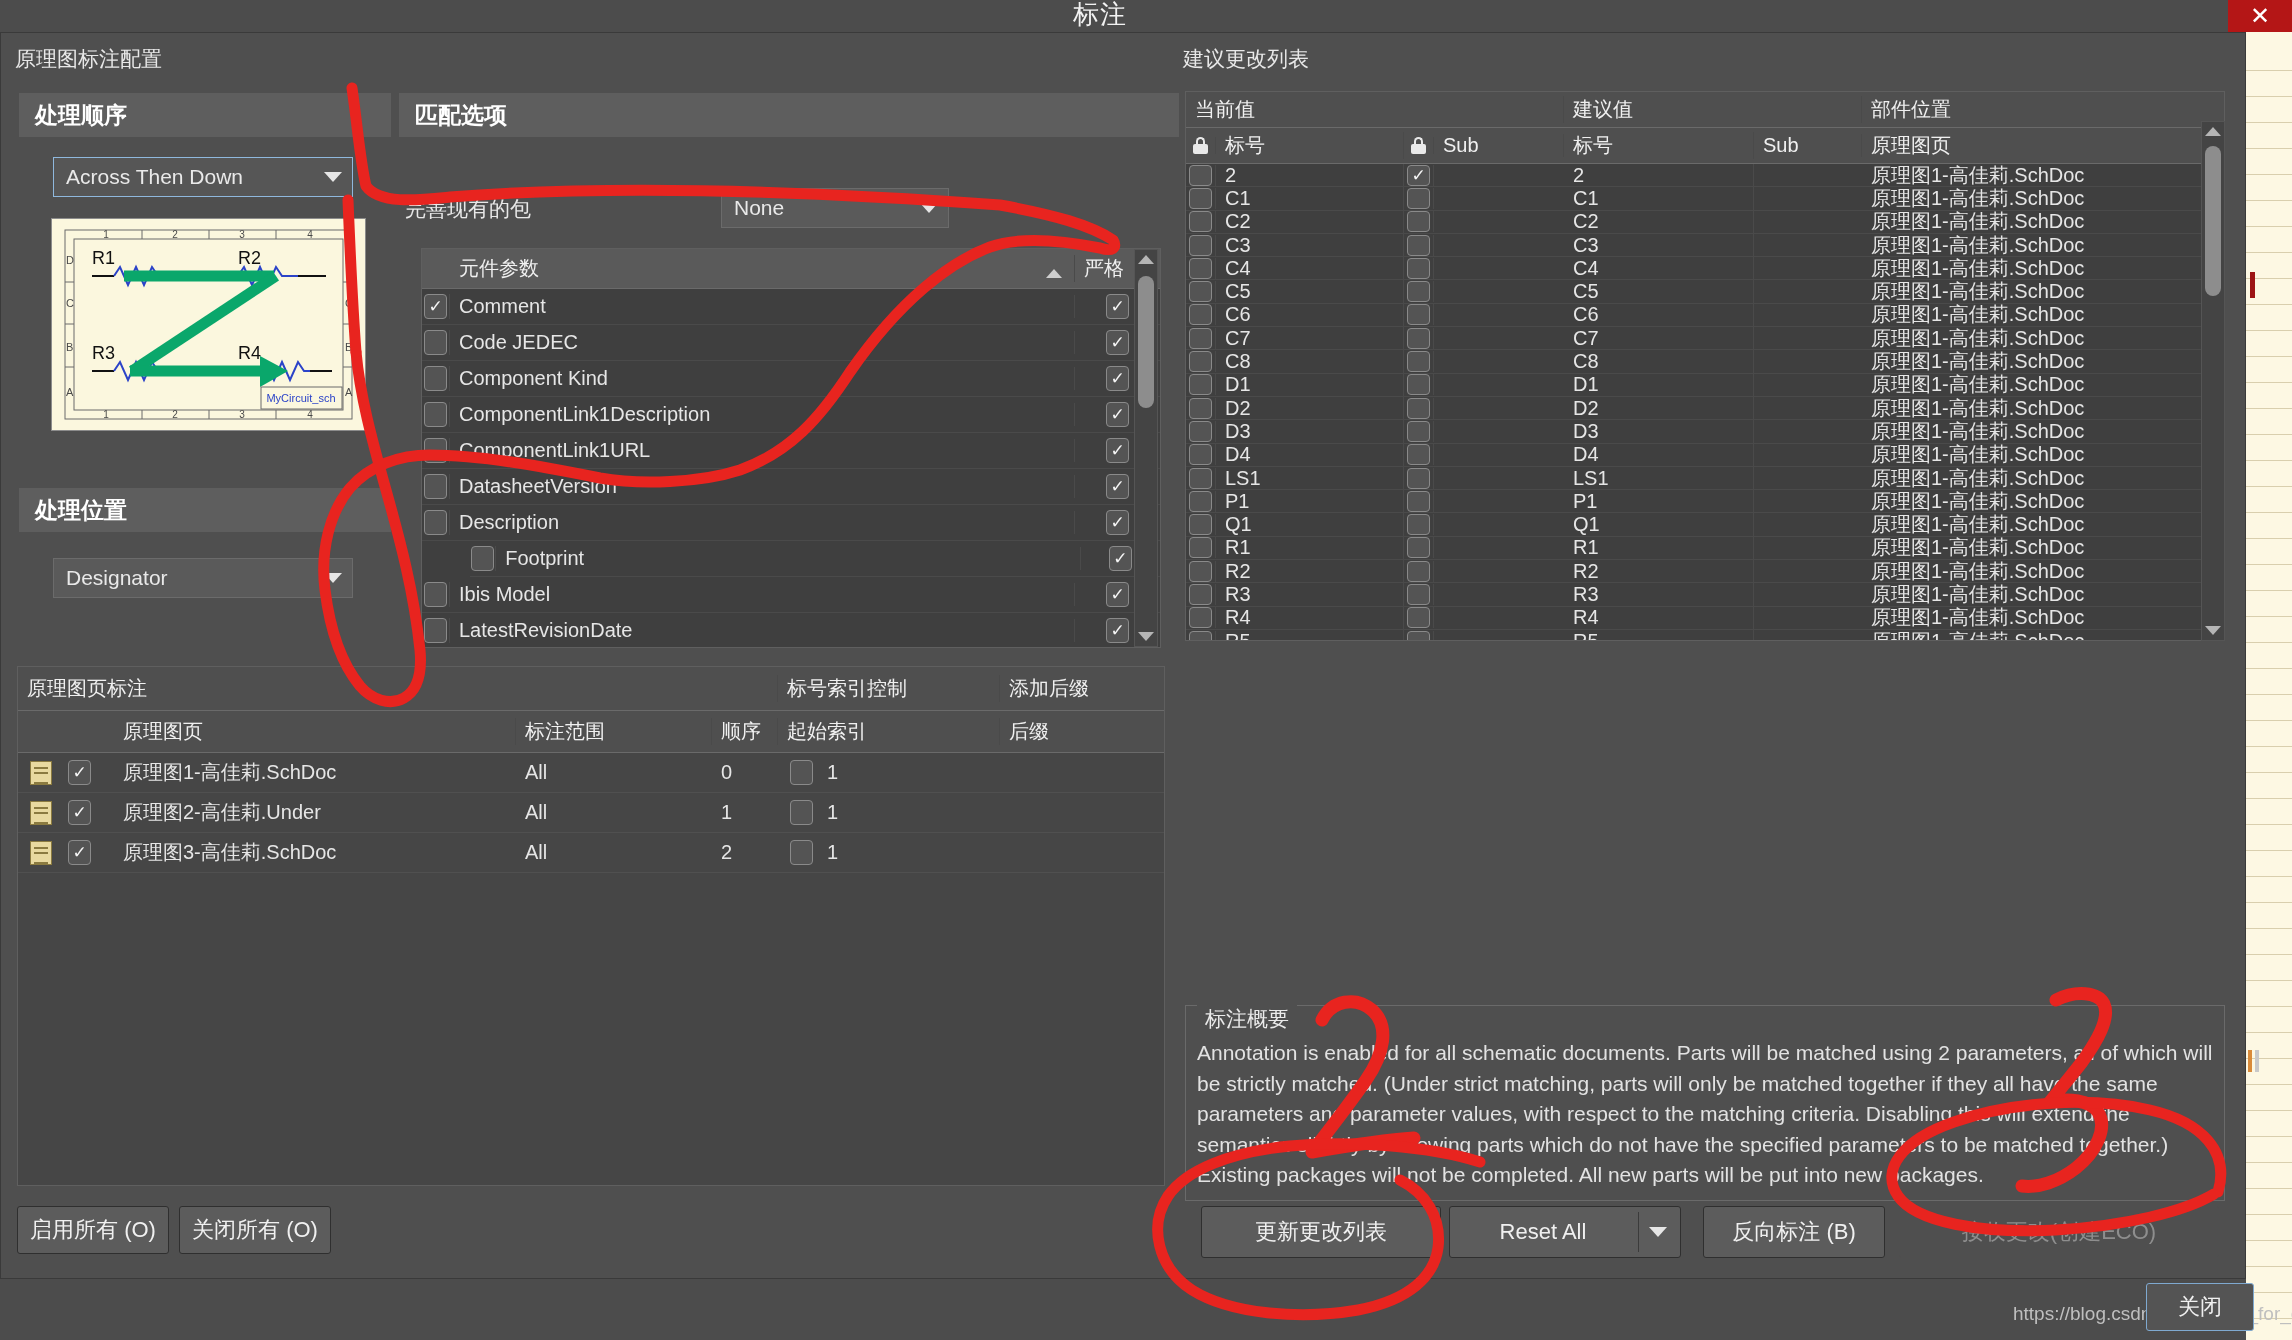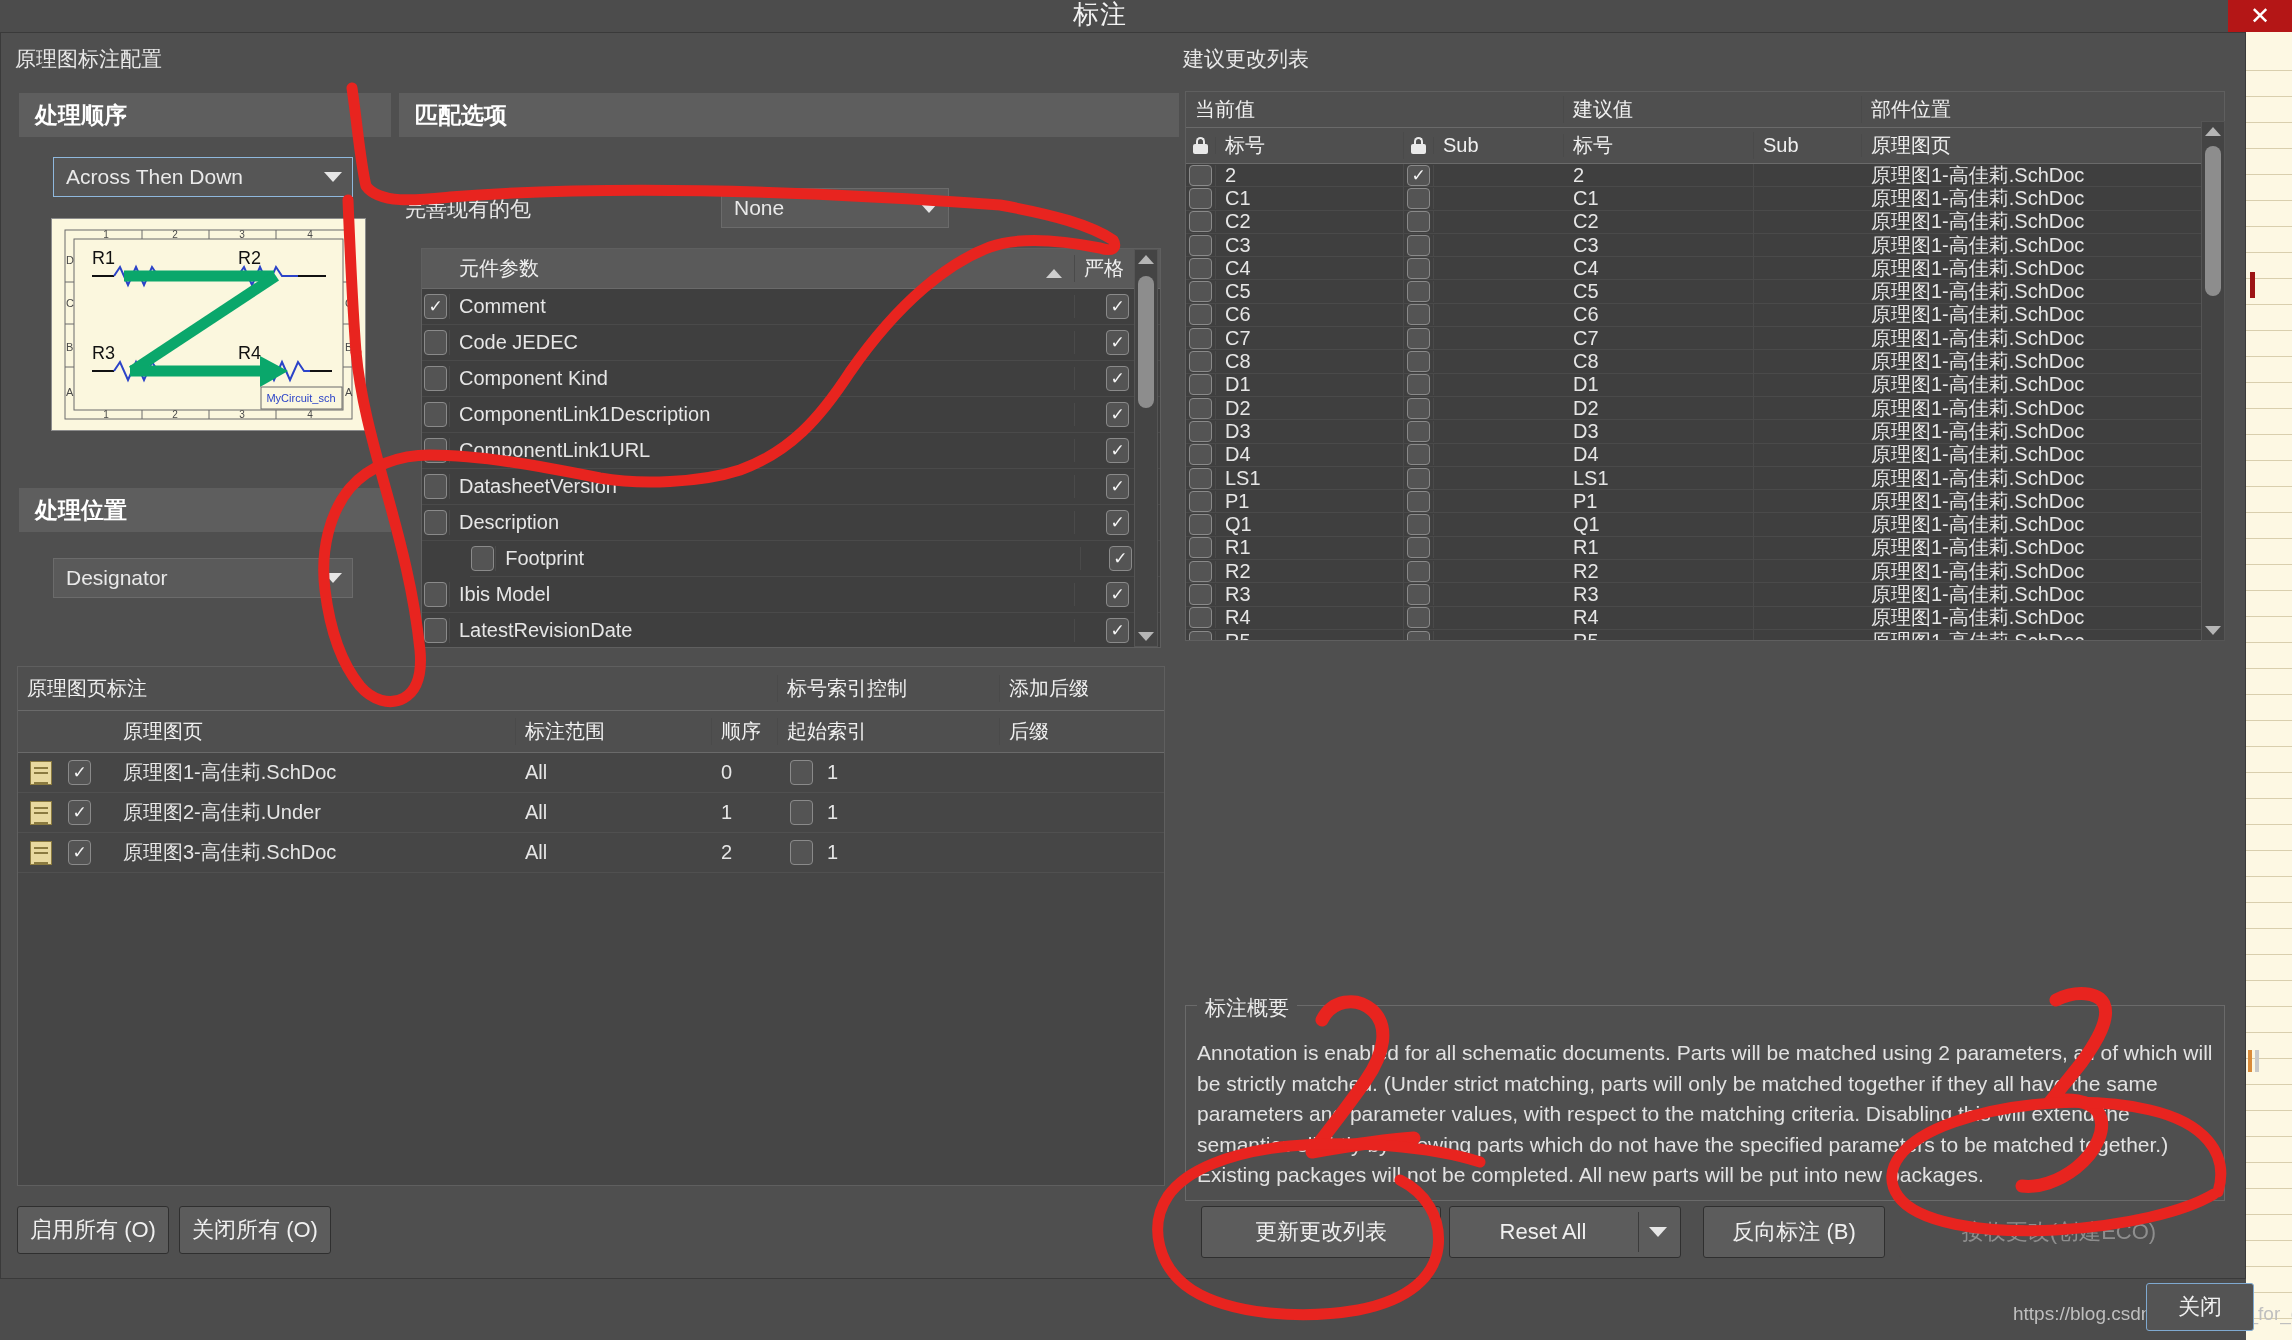--- a/index.html
+++ b/index.html
@@ -91,21 +91,21 @@
   .btn{
     position:absolute;background:#5c5c5c;border:1px solid #2f2f2f;border-radius:3px;
     display:flex;align-items:center;justify-content:center;color:#f0f0f0;font-size:22px;
     box-sizing:border-box;cursor:pointer;
   }
   .btn.disabled{background:#4f4f4f;border-color:#4f4f4f;color:#8e8e8e;cursor:default;}
   .btn.blue{border:1px solid #7fa9d0;background:#545454;}
 
   
   .gbox{position:absolute;border:1px solid #6a6a6a;box-sizing:border-box;}
-  .gbox-title{position:absolute;background:#4f4f4f;padding:0 8px;font-size:21px;color:#eaeaea;}
+  .gbox-title{position:absolute;background:#4f4f4f;padding:0 8px;font-size:21px;color:#eaeaea;margin-top:11px;}
 
   .summary-text{
     position:absolute;font-size:21px;color:#e2e2e2;line-height:30.5px;
   }
 
   
   .fileicon{width:22px;height:24px;background:#e8d9a0;border:1px solid #8a7a40;
     position:relative;box-sizing:border-box;flex:0 0 auto;}
   .fileicon::before{content:"";position:absolute;left:3px;top:5px;width:14px;height:2px;background:#8a7a40;}
   .fileicon::after{content:"";position:absolute;left:3px;top:10px;width:14px;height:8px;

